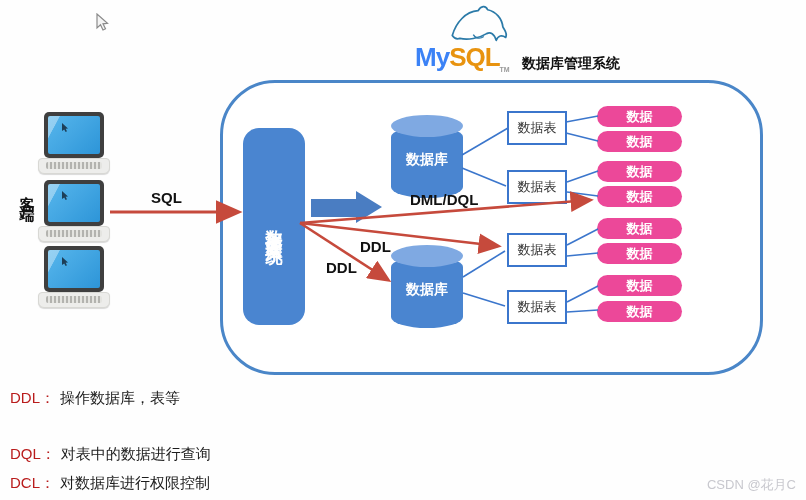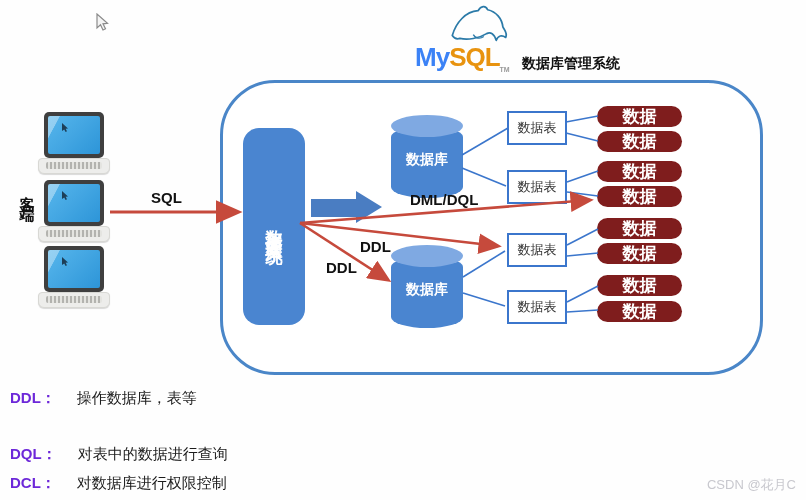--- a/index.html
+++ b/index.html
@@ -59,33 +59,33 @@
   .lbl-dmldql { left:410px; top:191px; }
   .lbl-ddl-a  { left:360px; top:238px; }
   .lbl-ddl-b  { left:326px; top:259px; }
 
   
   .tbl { position:absolute; left:507px; width:60px; height:34px; background:#fff;
          border:2px solid #3b76cc; display:flex; align-items:center; justify-content:center;
          font-size:13px; color:#333; }
   .tbl1 { top:111px; } .tbl2 { top:170px; } .tbl3 { top:233px; } .tbl4 { top:290px; }
 
-  .pill { position:absolute; left:597px; width:85px; height:21px; background:#7f1d1d;
+  .pill { position:absolute; left:597px; width:85px; height:21px; background:#ec4899;
           border-radius:11px; display:flex; align-items:center; justify-content:center;
-          color:#fff; font-size:17px; font-weight:bold; }
+          color:#fff; font-size:13px; font-weight:bold; }
   .p1{top:106px}.p2{top:131px}.p3{top:161px}.p4{top:186px}
   .p5{top:218px}.p6{top:243px}.p7{top:275px}.p8{top:301px}
 
   
   .overlay { position:absolute; left:0; top:0; pointer-events:none; }
 
   
   .legend-row { position:absolute; left:10px; font-size:15px; white-space:nowrap; }
   .lg1{top:389px}.lg2{top:417px}.lg3{top:445px}.lg4{top:474px}
-  .legend-term { color:#6d28d9; font-weight:bold; margin-right:21px; }
+  .legend-term { color:#b91c1c; font-weight:normal; margin-right:5px; }
   .legend-desc { color:#1c1c1c; }
 
   .watermark { position:absolute; right:10px; top:476px; font-size:13px; color:#c8c8ce; }
 
   .page-cursor { position:absolute; left:96px; top:13px; }
 </style>
 </head>
 <body>
 
 <div class="stage">

